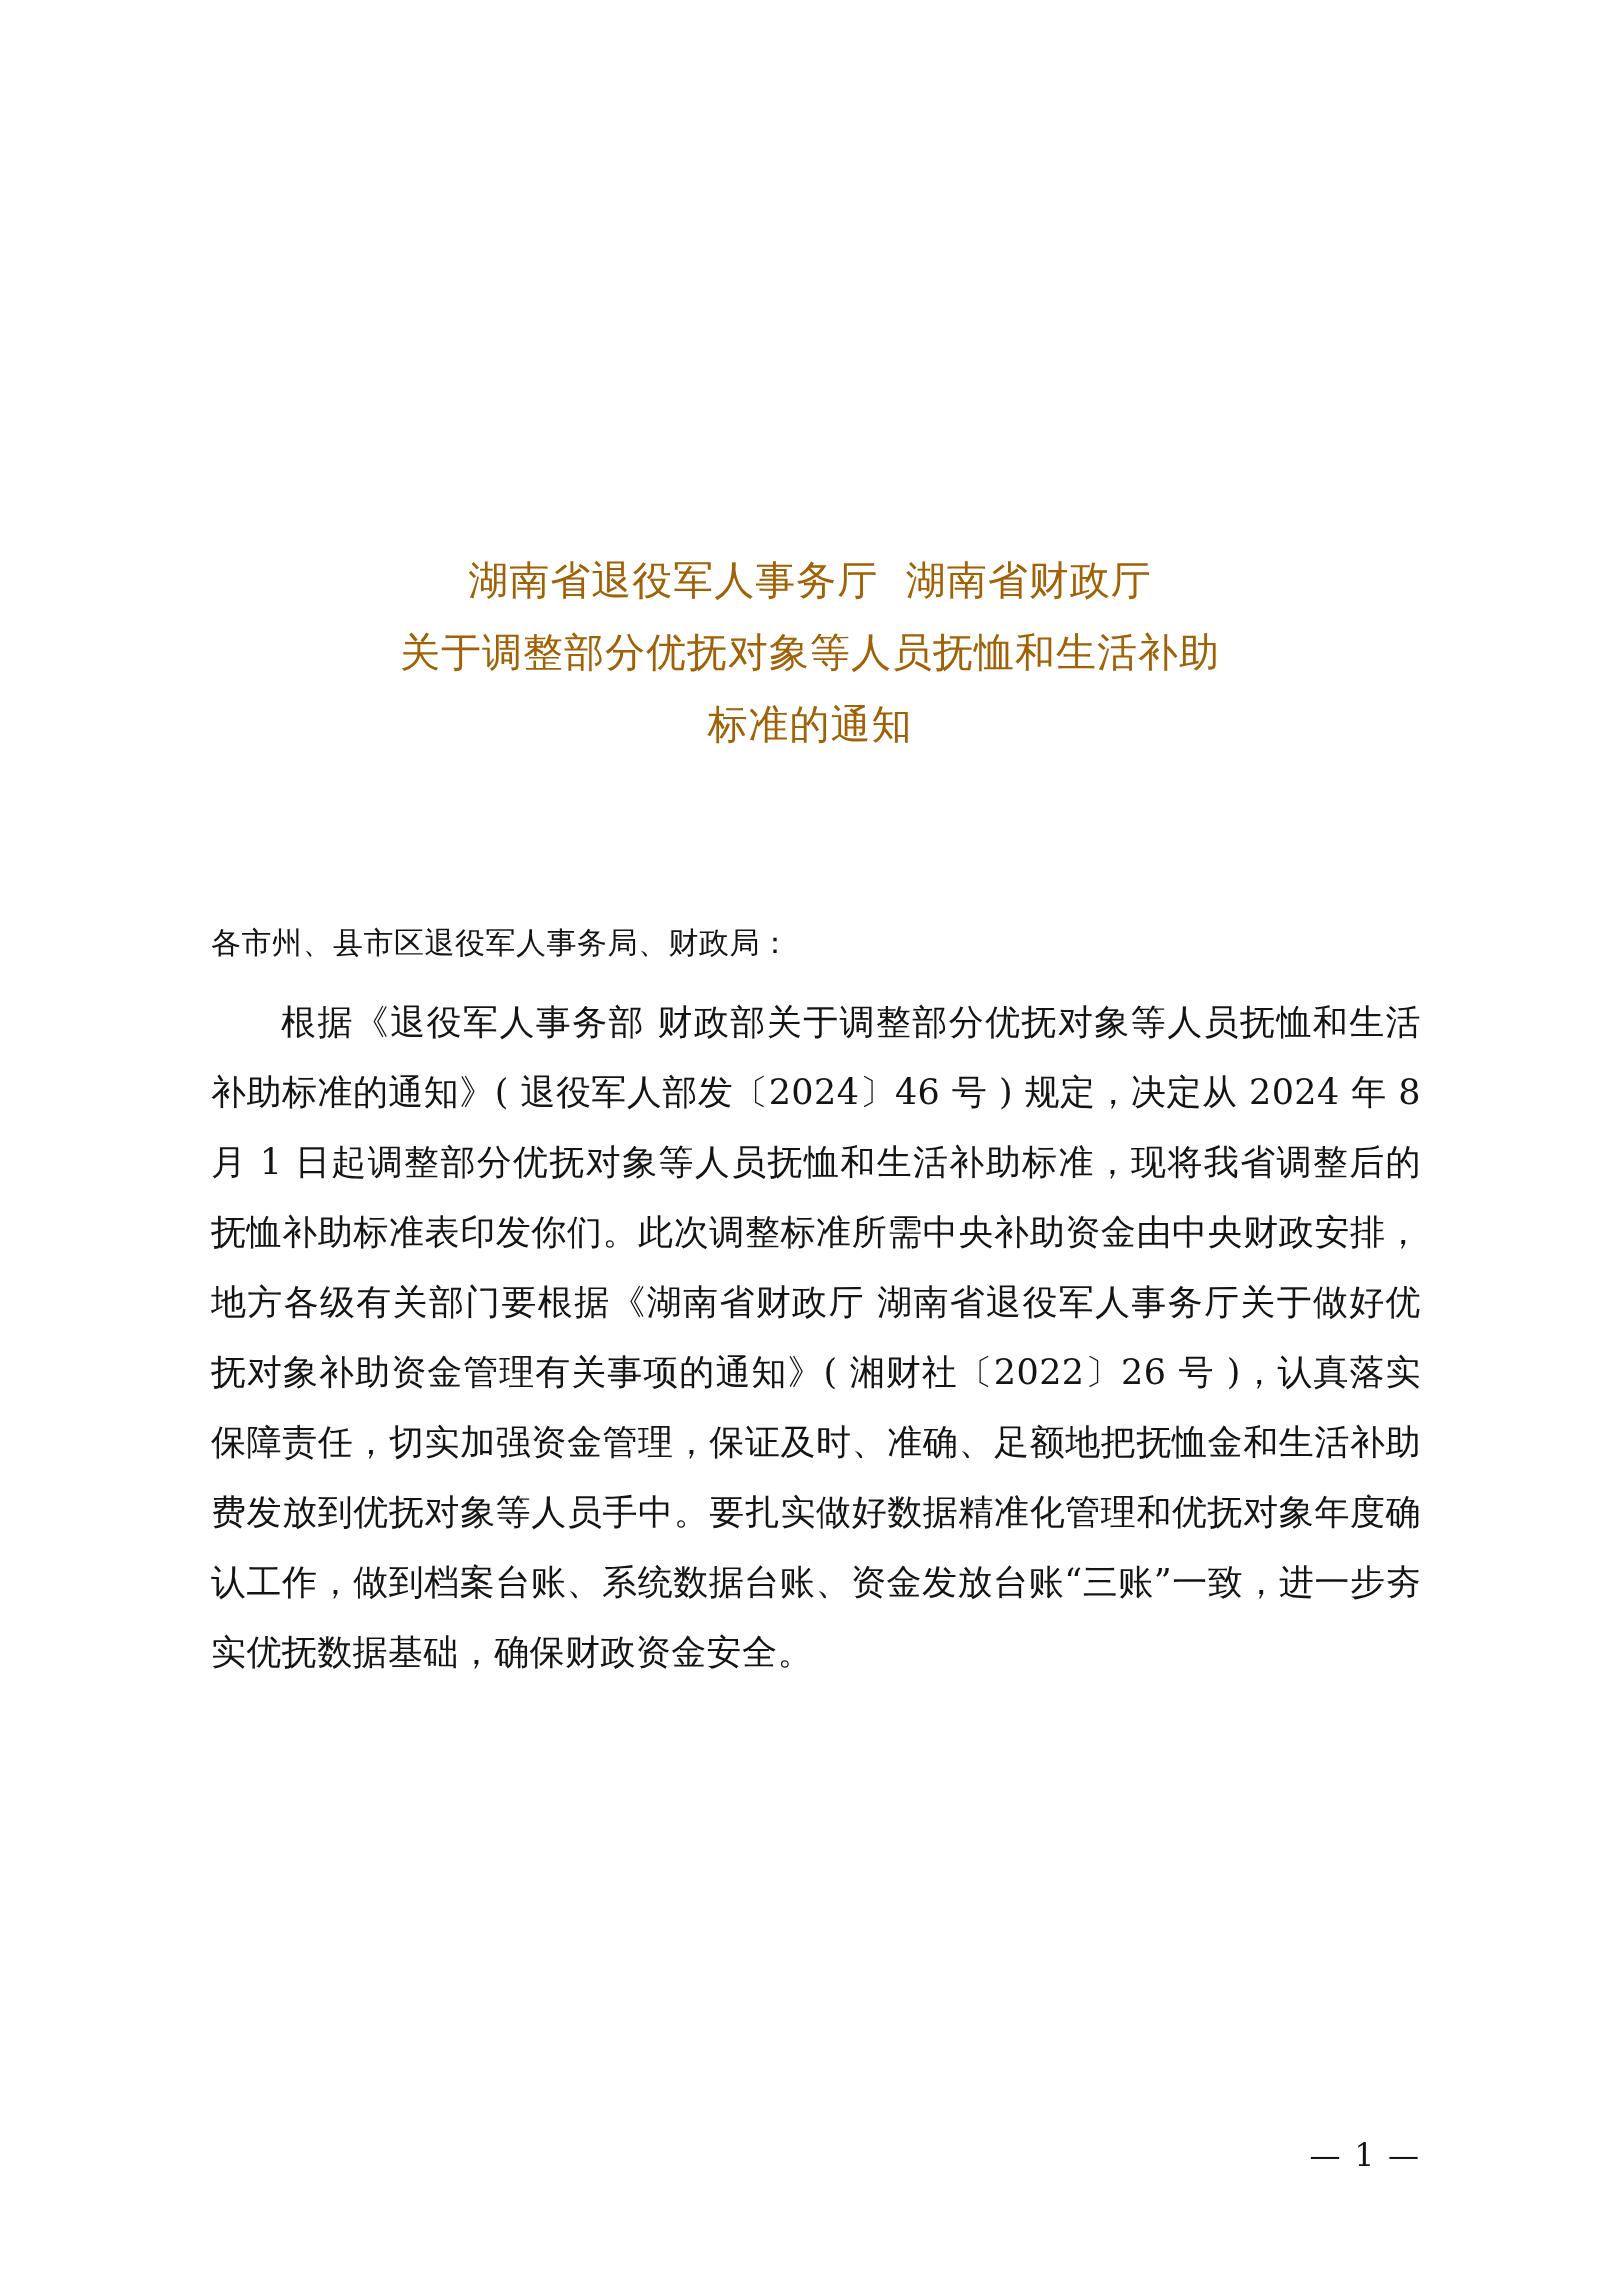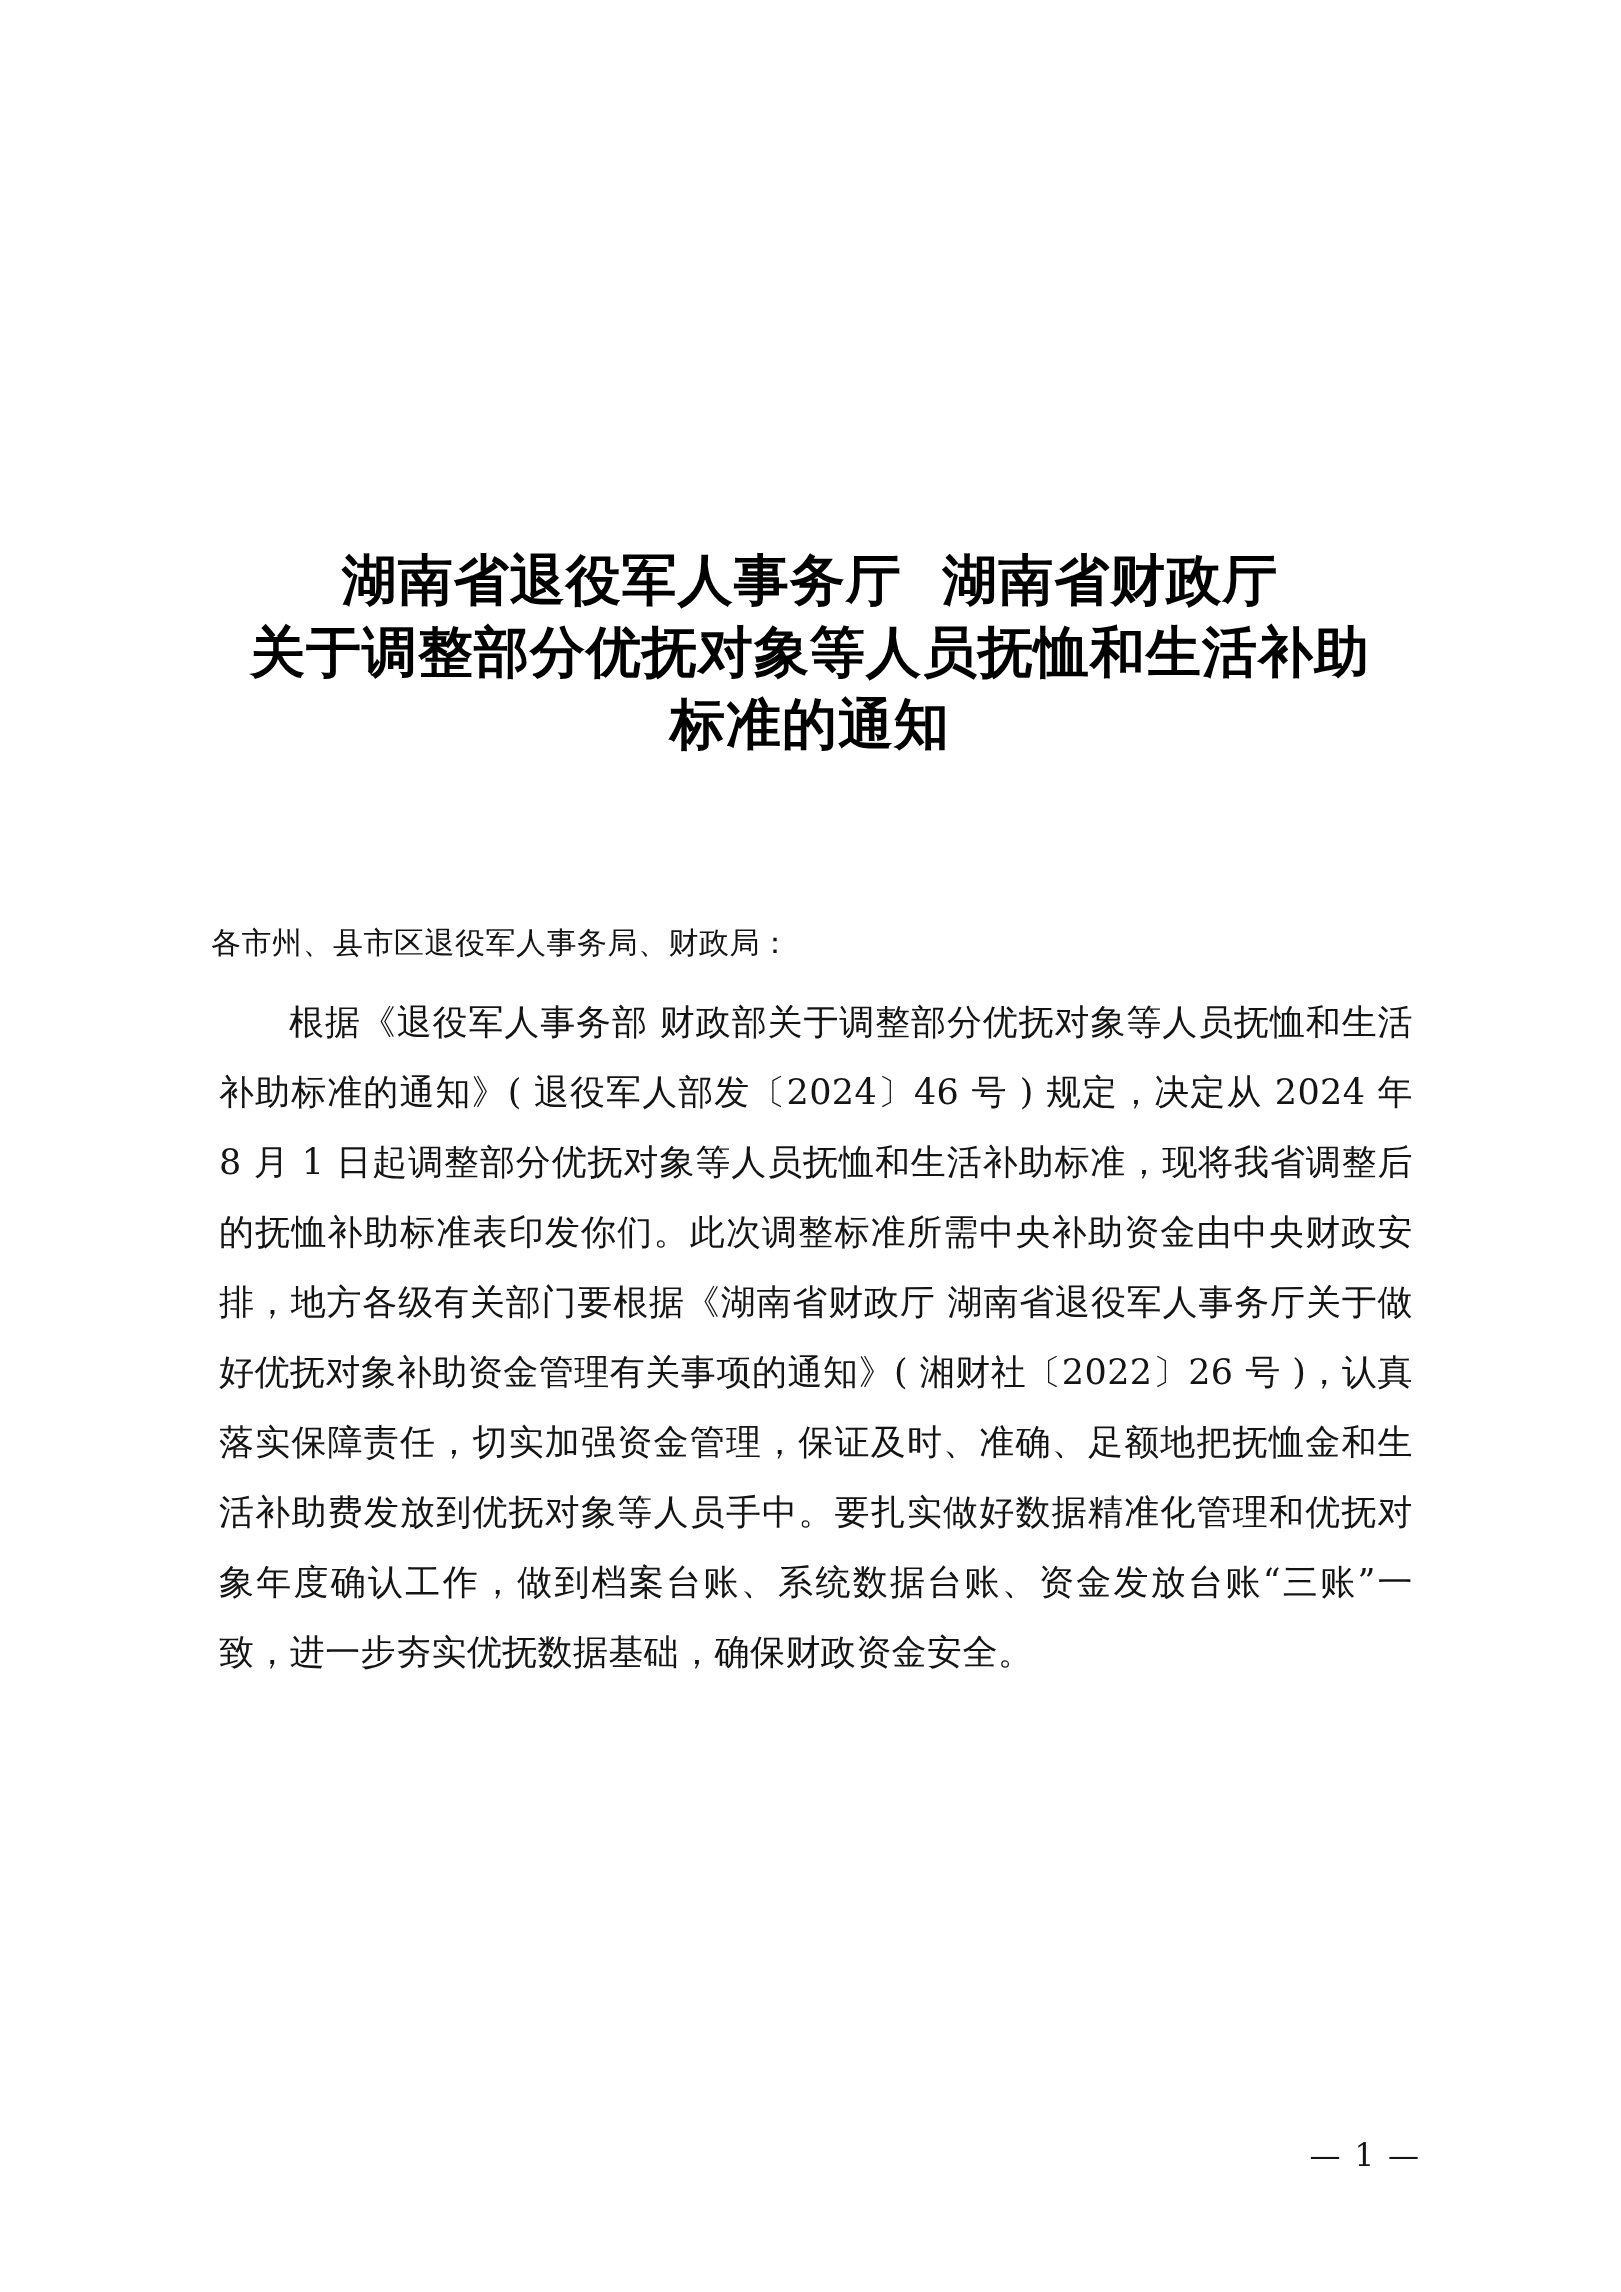--- a/index.html
+++ b/index.html
@@ -27,46 +27,46 @@
   }
   .title-block {
     position: absolute;
     left: 176px;
     top: 544px;
     width: 1268px;
     text-align: center;
   }
   .title-line {
     font-family: "DejaVu Serif", "Liberation Serif", serif;
-    font-weight: bold;
-    font-size: 55px;
+    font-weight: normal;
+    font-size: 40px;
     line-height: 72px;
     letter-spacing: 1px;
-    color: #000000;
+    color: #a16207;
     white-space: pre;
   }
   .body-block {
     position: absolute;
     left: 211px;
     top: 912px;
     width: 1210px;
   }
   .salutation {
     font-size: 30px;
     line-height: 61px;
     letter-spacing: 0.5px;
     color: #141414;
     margin: 0 0 13.7px 0;
   }
   .para {
     font-size: 35px;
     line-height: 70px;
     letter-spacing: 0.4px;
     color: #141414;
-    margin: 8px;
+    margin: 0;
     text-align: justify;
     text-justify: inter-ideograph;
     text-indent: 2em;
   }
   .footer {
     position: absolute;
     left: 211px;
     top: 2137px;
     width: 1210px;
     text-align: right;

